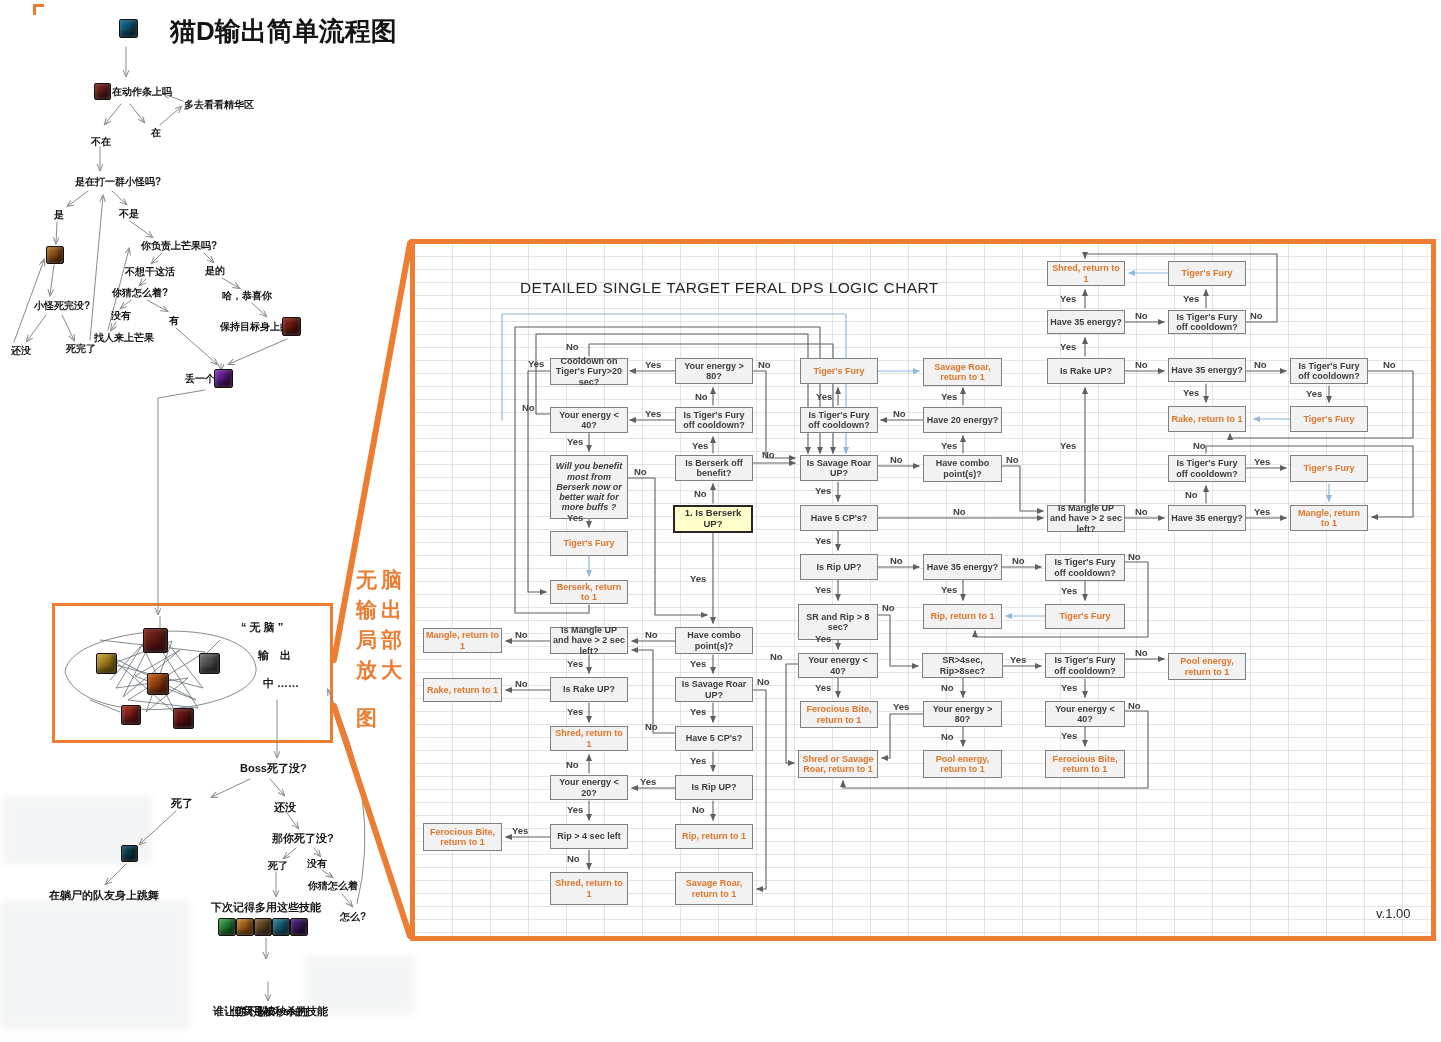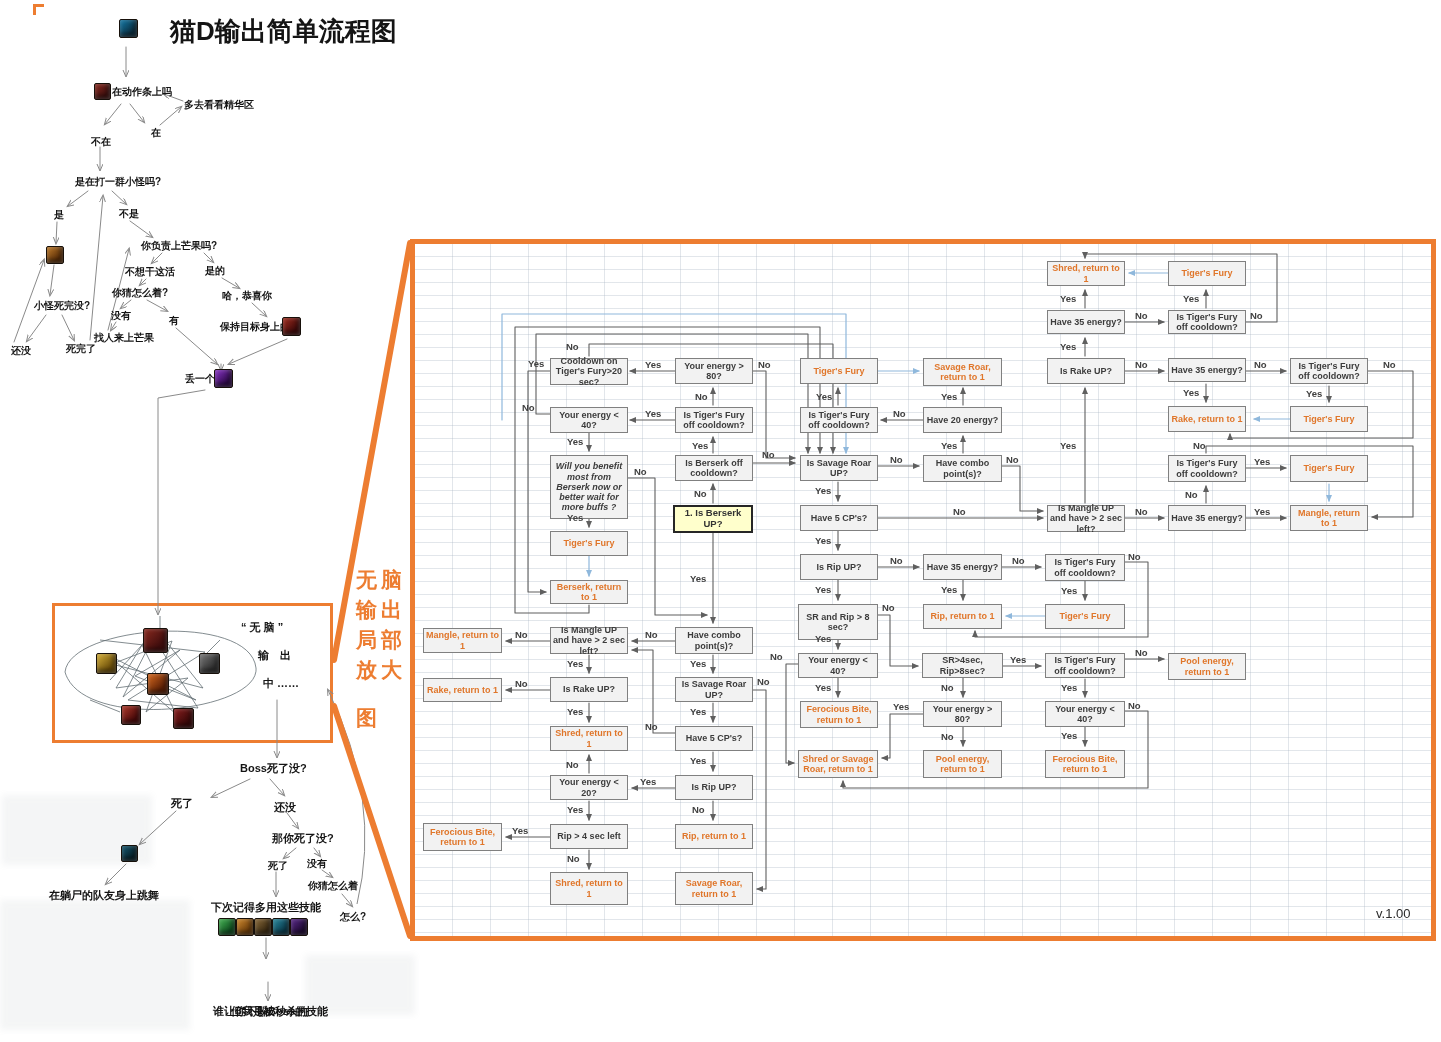--- a/index.html
+++ b/index.html
@@ -179,20 +179,21 @@
       <polyline points="1329,386 1329,402" fill="none" stroke="#5f5f5f" stroke-width="1.1" stroke-linejoin="round" stroke-linecap="round" marker-end="url(#m-g)"></polyline>
       <polyline points="1290,419 1254,419" fill="none" stroke="#8FB8DC" stroke-width="1.2" stroke-linejoin="round" stroke-linecap="round" marker-end="url(#m-b)"></polyline>
       <polyline points="1368,371 1413,371 1413,438 1230,438 1230,434" fill="none" stroke="#5f5f5f" stroke-width="1.1" stroke-linejoin="round" stroke-linecap="round" marker-end="url(#m-g)"></polyline>
       <polyline points="1085,308 1085,290" fill="none" stroke="#5f5f5f" stroke-width="1.1" stroke-linejoin="round" stroke-linecap="round" marker-end="url(#m-g)"></polyline>
       <polyline points="1125,322 1164,322" fill="none" stroke="#5f5f5f" stroke-width="1.1" stroke-linejoin="round" stroke-linecap="round" marker-end="url(#m-g)"></polyline>
       <polyline points="1206,308 1206,290" fill="none" stroke="#5f5f5f" stroke-width="1.1" stroke-linejoin="round" stroke-linecap="round" marker-end="url(#m-g)"></polyline>
       <polyline points="1245,322 1277,322 1277,254 1085,254 1085,258" fill="none" stroke="#5f5f5f" stroke-width="1.1" stroke-linejoin="round" stroke-linecap="round" marker-end="url(#m-g)"></polyline>
       <polyline points="1168,273 1129,273" fill="none" stroke="#8FB8DC" stroke-width="1.2" stroke-linejoin="round" stroke-linecap="round" marker-end="url(#m-b)"></polyline>
       <polyline points="502,420 502,314 846,314 846,453" fill="none" stroke="#8FB8DC" stroke-width="1.2" stroke-linejoin="round" stroke-linecap="round" marker-end="url(#m-b)"></polyline>
     </svg>
+  <div id="dtitle">DETAILED SINGLE TARGET FERAL DPS LOGIC CHART</div>
   <div id="version">v.1.00</div>
 <div class="cn" style="left: 170px; top: 14px; font-size: 26px;">猫D输出简单流程图</div>
     <div class="cn" style="left: 112px; top: 85px; font-size: 10px;">在动作条上吗</div>
     <div class="cn" style="left: 184px; top: 98px; font-size: 10px;">多去看看精华区</div>
     <div class="cn" style="left: 151px; top: 126px; font-size: 10px;">在</div>
     <div class="cn" style="left: 91px; top: 135px; font-size: 10px;">不在</div>
     <div class="cn" style="left: 75px; top: 175px; font-size: 10px;">是在打一群小怪吗?</div>
     <div class="cn" style="left: 54px; top: 208px; font-size: 10px;">是</div>
     <div class="cn" style="left: 119px; top: 207px; font-size: 10px;">不是</div>
     <div class="cn" style="left: 141px; top: 239px; font-size: 10px;">你负责上芒果吗?</div>
@@ -254,21 +255,21 @@
     <div class="node a" style="left: 550px; top: 531px; width: 78px; height: 25px;">Tiger's Fury</div>
     <div class="node a" style="left: 550px; top: 580px; width: 78px; height: 24px;">Berserk, return to 1</div>
     <div class="node q" style="left: 550px; top: 627px; width: 78px; height: 27px;">Is Mangle UP and have &gt; 2 sec left?</div>
     <div class="node q" style="left: 550px; top: 677px; width: 78px; height: 25px;">Is Rake UP?</div>
     <div class="node a" style="left: 550px; top: 726px; width: 78px; height: 25px;">Shred, return to 1</div>
     <div class="node q" style="left: 550px; top: 775px; width: 78px; height: 25px;">Your energy &lt; 20?</div>
     <div class="node q" style="left: 550px; top: 824px; width: 78px; height: 25px;">Rip &gt; 4 sec left</div>
     <div class="node a" style="left: 550px; top: 872px; width: 78px; height: 33px;">Shred, return to 1</div>
     <div class="node q" style="left: 675px; top: 358px; width: 78px; height: 26px;">Your energy &gt; 80?</div>
     <div class="node q" style="left: 675px; top: 407px; width: 78px; height: 26px;">Is Tiger's Fury off cooldown?</div>
-    <div class="node q" style="left: 675px; top: 455px; width: 78px; height: 26px;">Is Berserk off cooldown?</div>
+    <div class="node q" style="left: 675px; top: 455px; width: 78px; height: 26px;">Is Berserk off benefit?</div>
     <div class="node s" style="left: 673px; top: 505px; width: 80px; height: 28px;">1. Is Berserk UP?</div>
     <div class="node q" style="left: 675px; top: 627px; width: 78px; height: 27px;">Have combo point(s)?</div>
     <div class="node q" style="left: 675px; top: 677px; width: 78px; height: 25px;">Is Savage Roar UP?</div>
     <div class="node q" style="left: 675px; top: 726px; width: 78px; height: 25px;">Have 5 CP's?</div>
     <div class="node q" style="left: 675px; top: 775px; width: 78px; height: 25px;">Is Rip UP?</div>
     <div class="node a" style="left: 675px; top: 824px; width: 78px; height: 25px;">Rip, return to 1</div>
     <div class="node a" style="left: 675px; top: 872px; width: 78px; height: 33px;">Savage Roar, return to 1</div>
     <div class="node a" style="left: 800px; top: 358px; width: 78px; height: 26px;">Tiger's Fury</div>
     <div class="node q" style="left: 800px; top: 407px; width: 78px; height: 26px;">Is Tiger's Fury off cooldown?</div>
     <div class="node q" style="left: 800px; top: 455px; width: 78px; height: 26px;">Is Savage Roar UP?</div>

